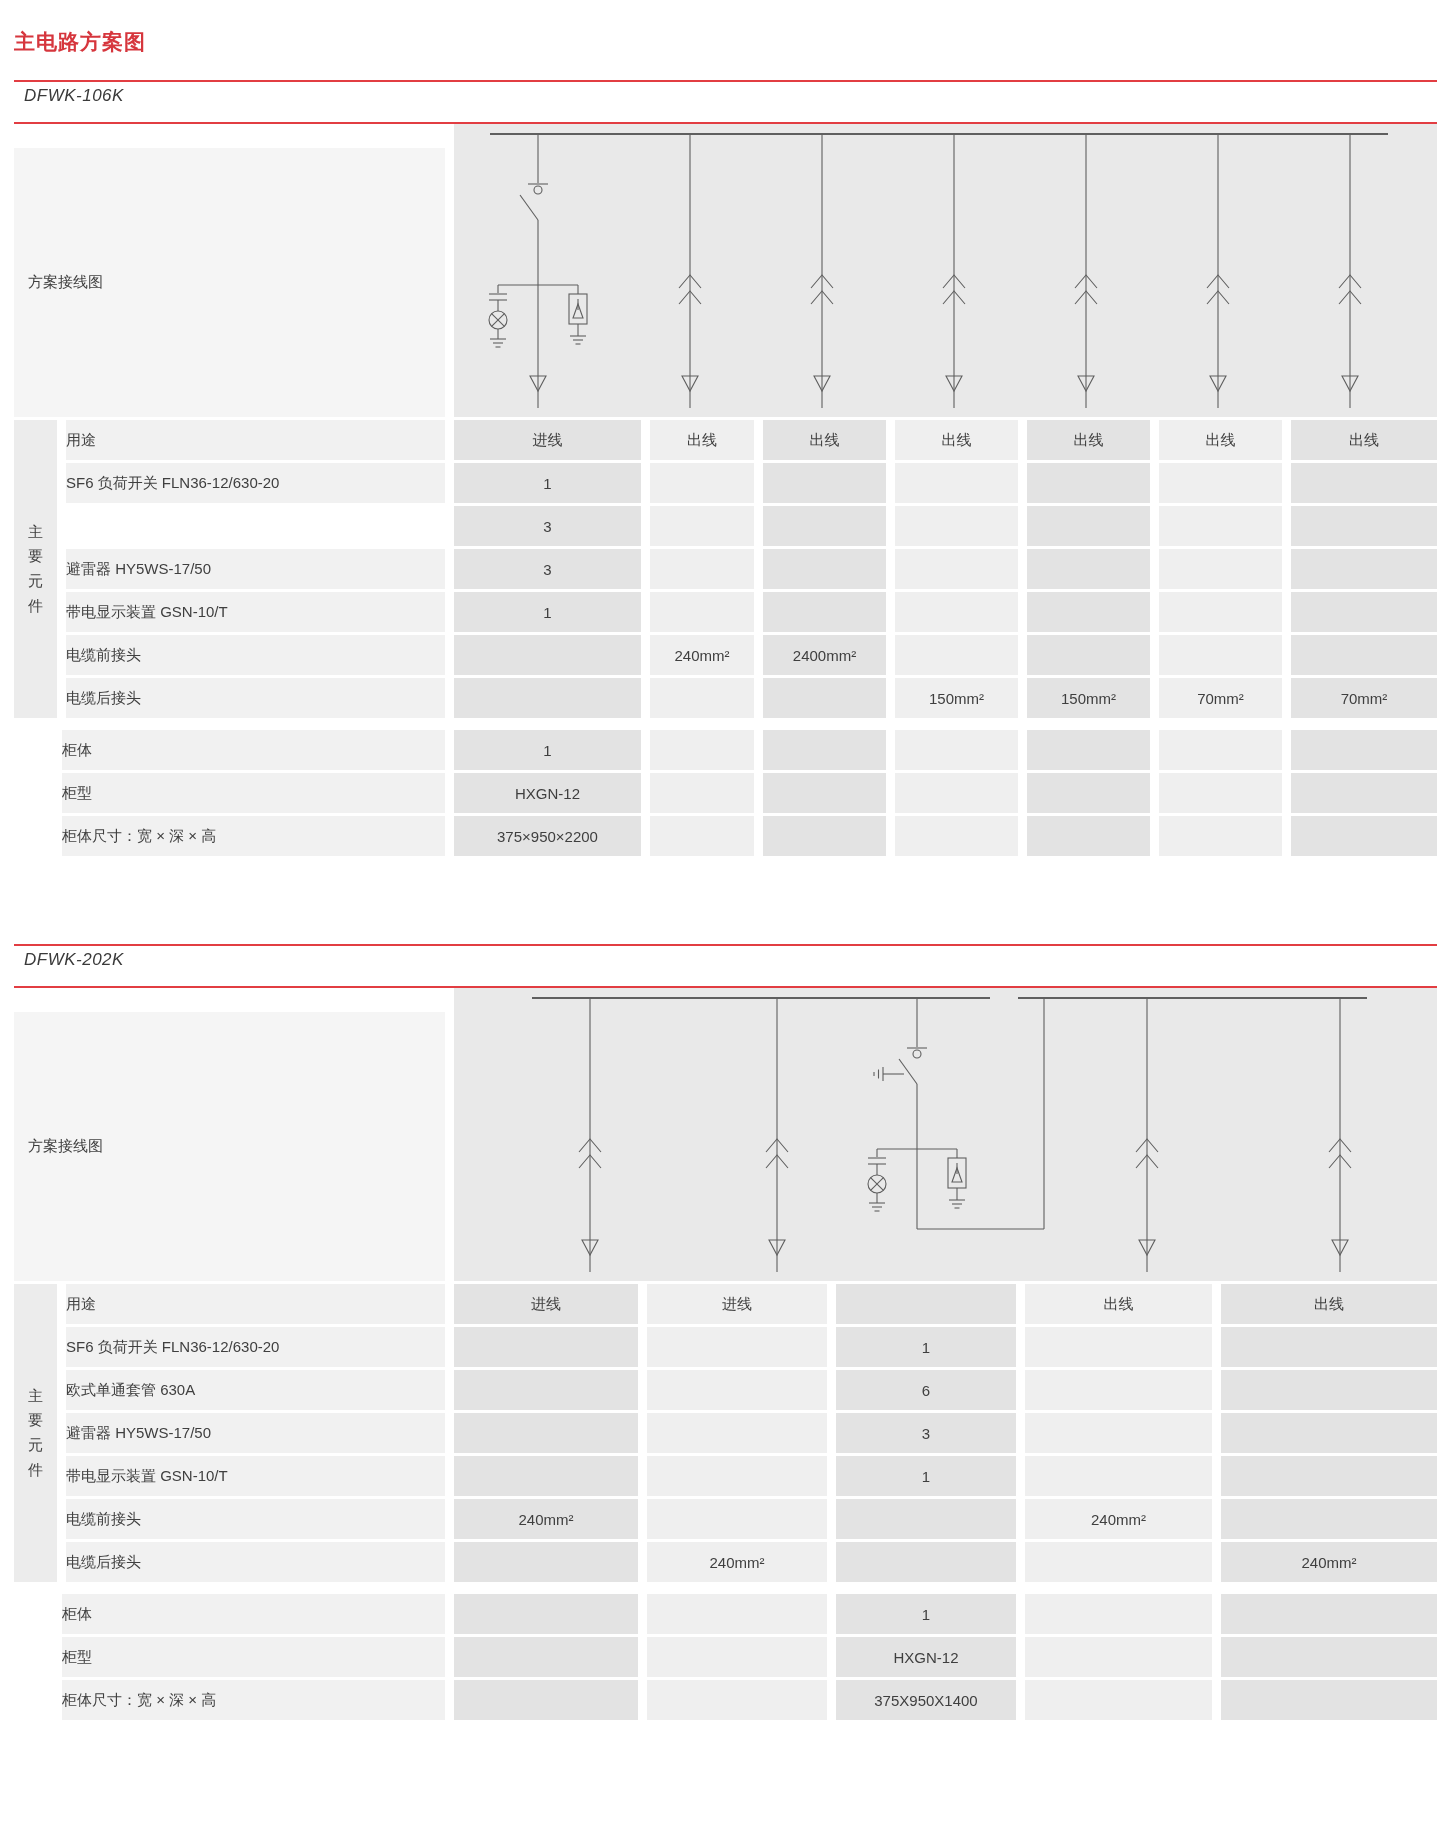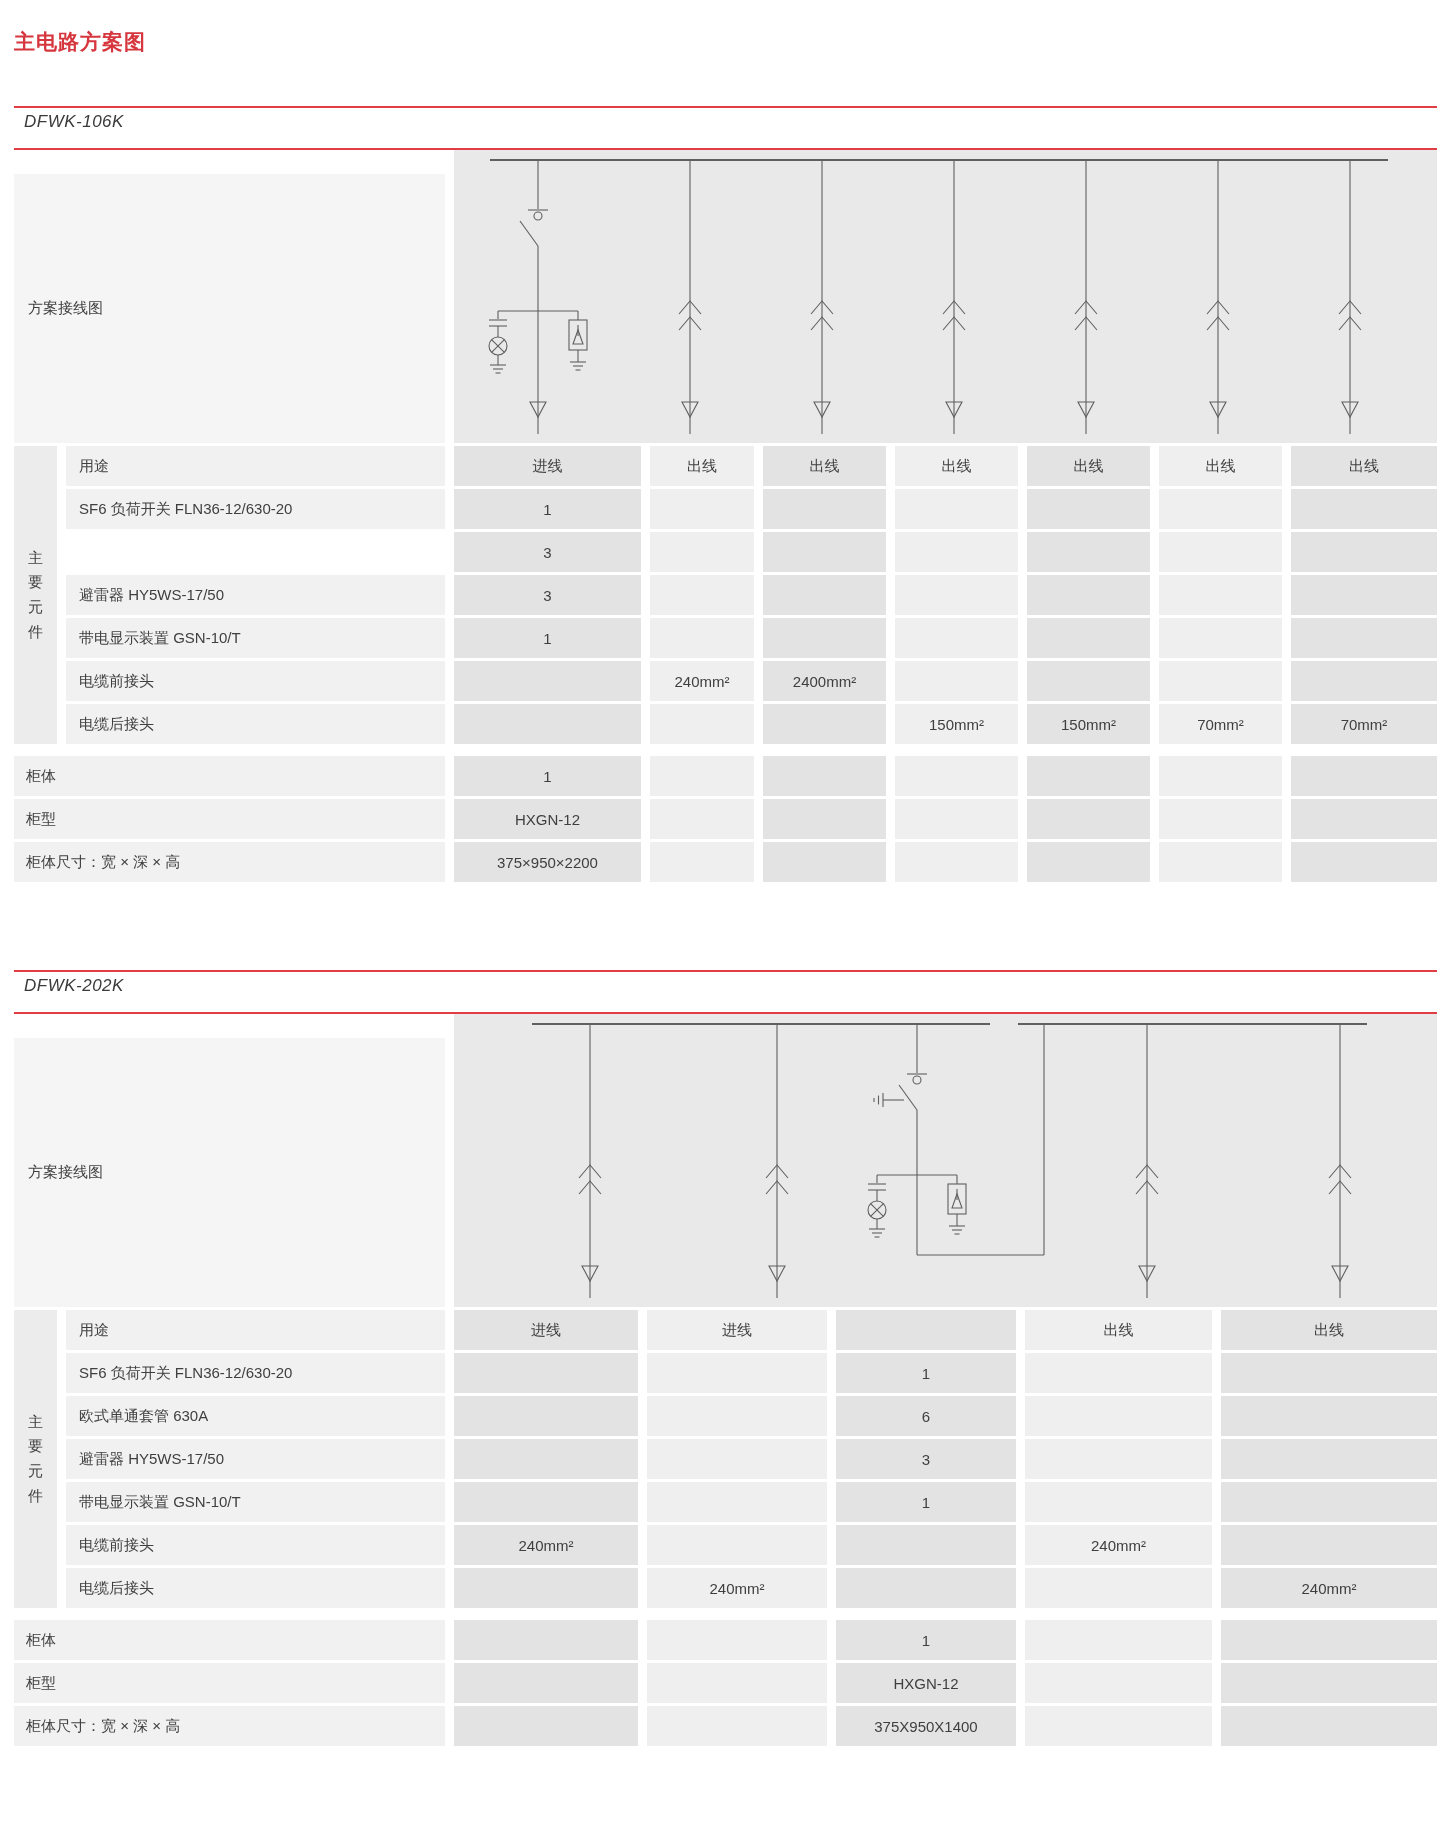--- a/index.html
+++ b/index.html
@@ -18,21 +18,21 @@
   html,body{background:#ffffff;}
   body{
     width:1443px;height:1833px;
     font-family:"Liberation Sans","DejaVu Sans",sans-serif;
     color:var(--text);
     overflow:hidden;
   }
   .page{padding:28px 6px 40px 14px;}
   h1.page-title{
     font-size:21px;font-weight:bold;color:var(--title);
-    margin-bottom:50px;letter-spacing:1px;
+    margin-bottom:24px;letter-spacing:1px;
   }
   .rule{height:2px;background:var(--rule);}
   .model-label{
     font-size:17px;color:#3a3a3a;
     padding:4px 0 16px 10px;letter-spacing:.5px;font-style:italic;
   }
   .scheme-grid{
     display:grid;
     column-gap:9px;row-gap:3px;
     grid-template-rows:293px repeat(7,40px) 6px repeat(3,40px);
@@ -45,22 +45,22 @@
     white-space:nowrap;
   }
   .diag-label-cell{grid-row:1;grid-column:1/3;background:var(--diag-label-bg);padding-left:14px;margin-top:24px;}
   .diagram-cell{grid-row:1;grid-column:3/-1;background:var(--diag-bg);}
   .diagram-cell svg{display:block;width:100%;height:100%;}
   .sidebar-cell{
     grid-column:1;grid-row:2/9;background:var(--sidebar);
     flex-direction:column;justify-content:center;
     font-size:15px;line-height:1.65;
   }
-  .label-cell{grid-column:2;background:var(--label-col);padding-left:13px;}
-  .footer-label-cell{grid-column:1/3;background:var(--label-col);padding-left:12px;}
+  .label-cell{grid-column:2;background:var(--label-col);}
+  .footer-label-cell{grid-column:1/3;background:var(--label-col);margin-left:48px;}
   .val-cell{justify-content:center;}
   .vd{background:var(--cell-dark);}
   .vl{background:var(--cell-light);}
   .spacer-row{grid-column:1/-1;background:#ffffff;}
   .section-gap{height:88px;}
 </style>
 </head>
 <body>
 
 <div class="page">

